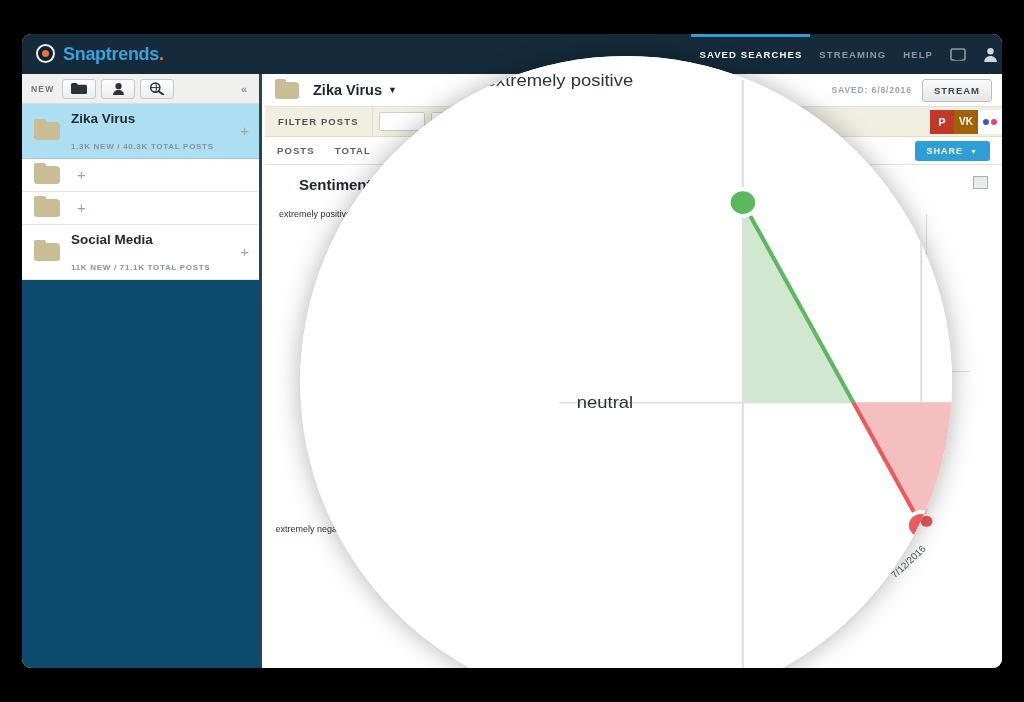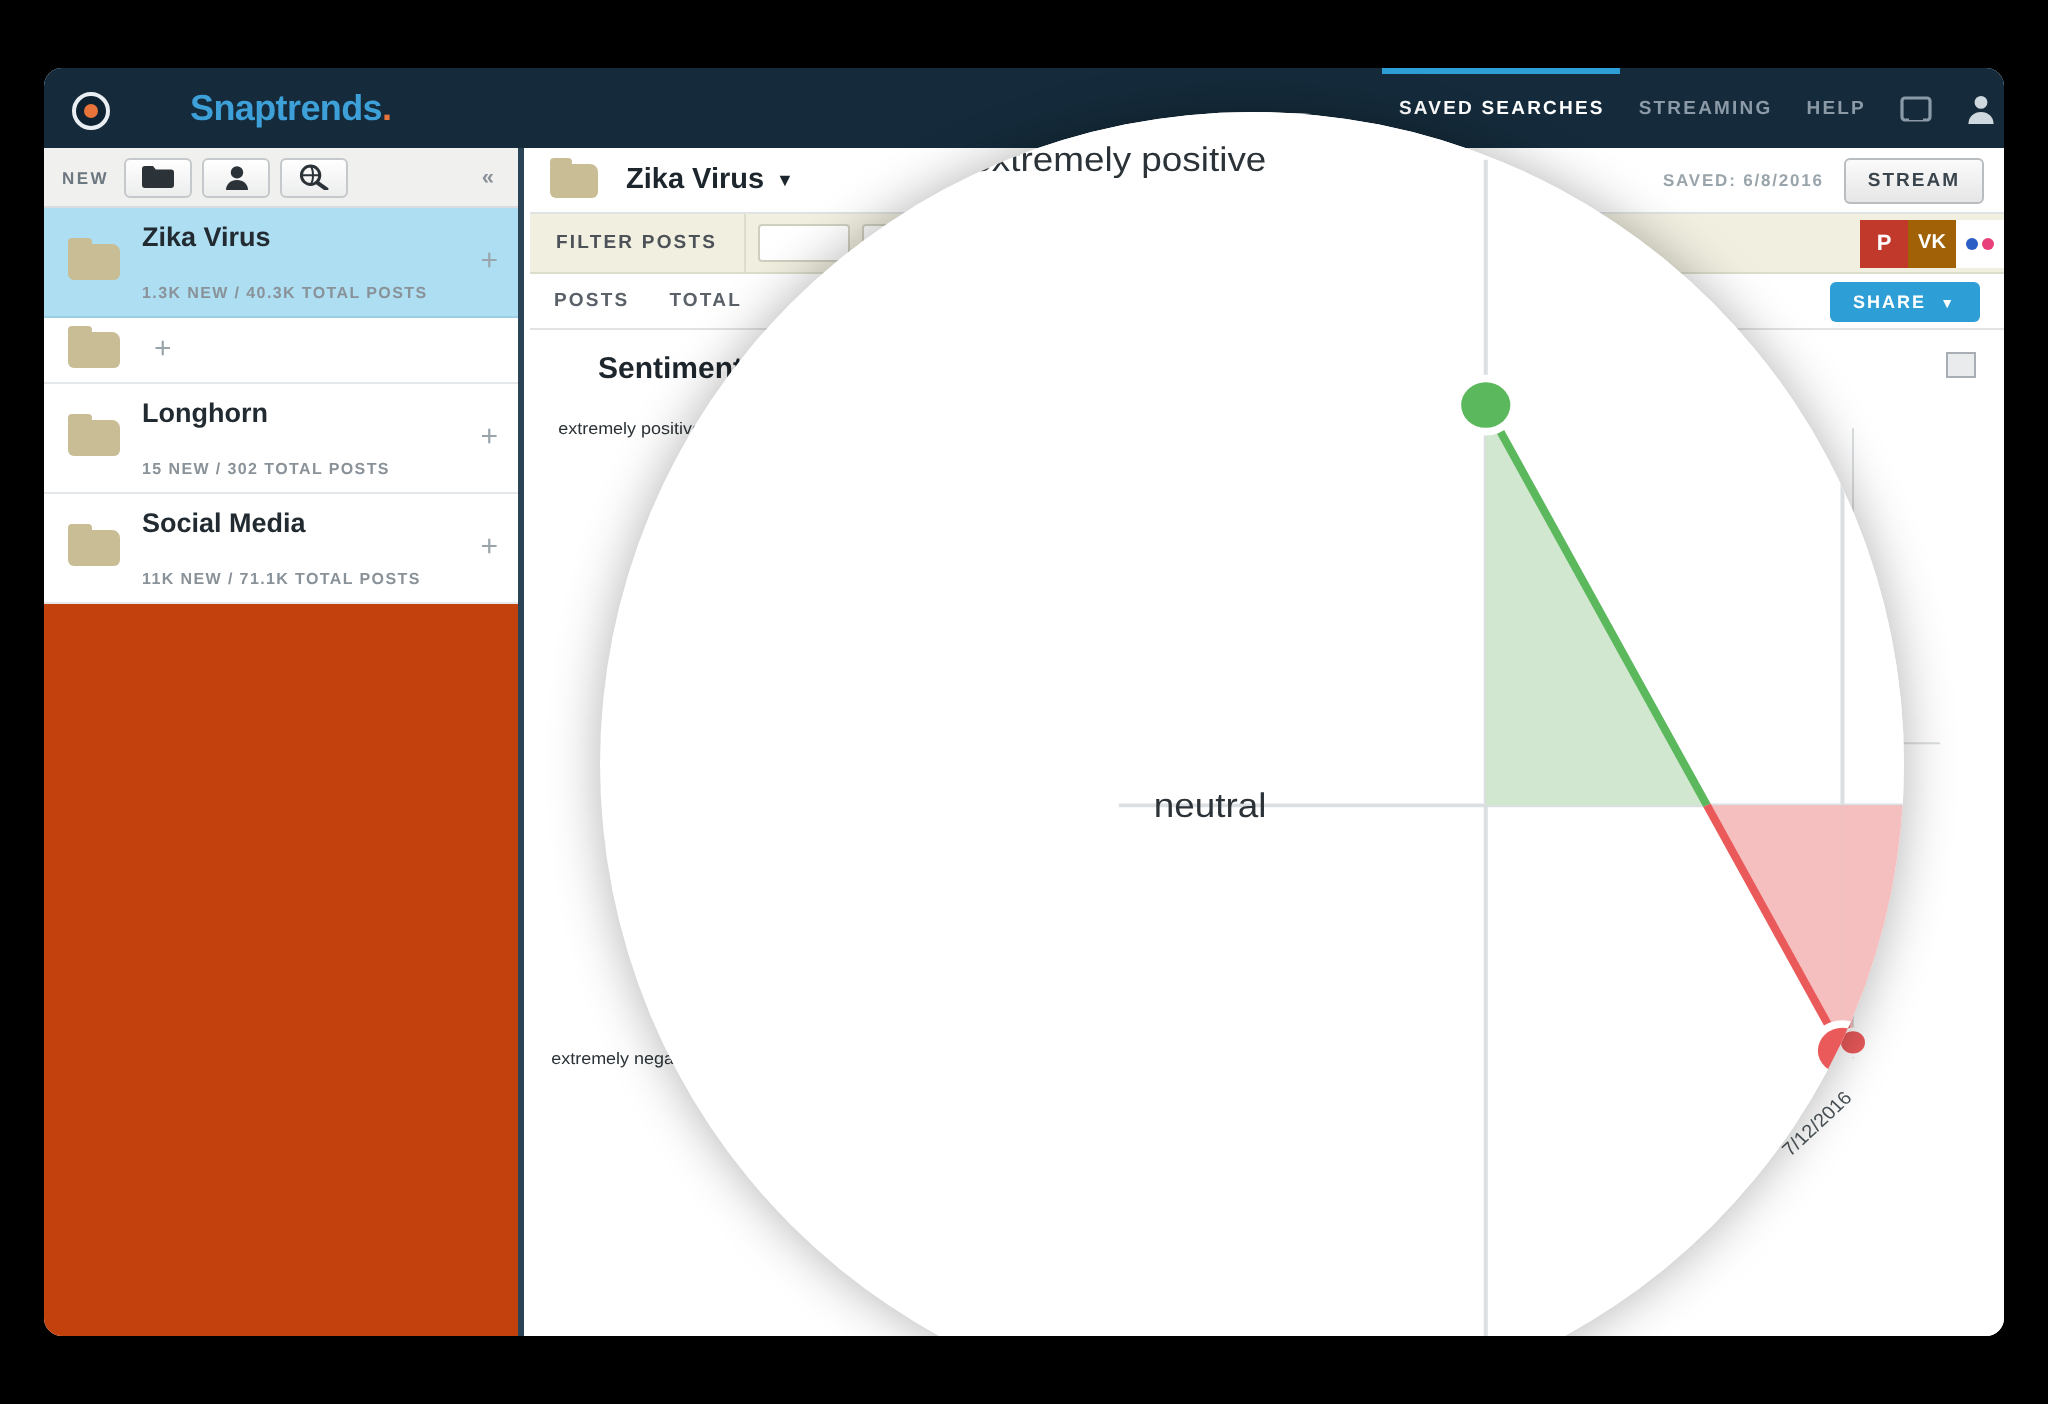--- a/index.html
+++ b/index.html
@@ -21,21 +21,21 @@
     box-shadow: 0 2px 14px rgba(0,0,0,0.5);
   }
 
   
   #topbar {
     position: absolute; left: 0; top: 0;
     width: 100%; height: 40px;
     background: #152b3b;
     display: flex; align-items: center;
   }
-  #logo-wrap { display: flex; align-items: flex-end; padding-left: 14px; gap: 32px; }
+  #logo-wrap { display: flex; align-items: flex-start; padding-left: 14px; }
   .logo-badge {
     width: 19px; height: 19px; border-radius: 50%;
     background: #0e2232;
     border: 2px solid #e8eef2;
     display: flex; align-items: center; justify-content: center;
     position: relative;
   }
   .logo-badge::after {
     content: ""; width: 7px; height: 7px; border-radius: 50%;
     background: #e8743b;
@@ -59,21 +59,21 @@
   .nav-item.active::before {
     content: ""; position: absolute; left: -8px; right: -8px; top: 0;
     height: 3px; background: #2e9fd6;
   }
   .nav-icon { color: #8b9aa6; display: flex; align-items: center; }
 
   
   #sidebar {
     position: absolute; left: 0; top: 40px;
     width: 240px; bottom: 0;
-    background: #c2410c;
+    background: #0c4a6e;
     border-right: 3px solid #2a4456;
   }
   #sidebar-toolbar {
     height: 30px; background: #f0f0ef;
     border-bottom: 1px solid #d8dcdf;
     display: flex; align-items: center; padding: 0 9px;
   }
   .new-label {
     font-size: 8.5px; font-weight: bold; letter-spacing: 1.2px;
     color: #6c7780; margin-right: 8px;
@@ -303,24 +303,20 @@
           <div class="folder-meta">1.3K NEW / 40.3K TOTAL POSTS</div>
         </div>
         <div class="folder-plus">+</div>
       </div>
       <div class="folder-row">
         <div class="folder-icon"></div>
         <div class="folder-plus">+</div>
       </div>
       <div class="folder-row">
         <div class="folder-icon"></div>
-        <div class="folder-text">
-          <div class="folder-name">Longhorn</div>
-          <div class="folder-meta">15 NEW / 302 TOTAL POSTS</div>
-        </div>
         <div class="folder-plus">+</div>
       </div>
       <div class="folder-row">
         <div class="folder-icon"></div>
         <div class="folder-text">
           <div class="folder-name">Social Media</div>
           <div class="folder-meta">11K NEW / 71.1K TOTAL POSTS</div>
         </div>
         <div class="folder-plus">+</div>
       </div>

